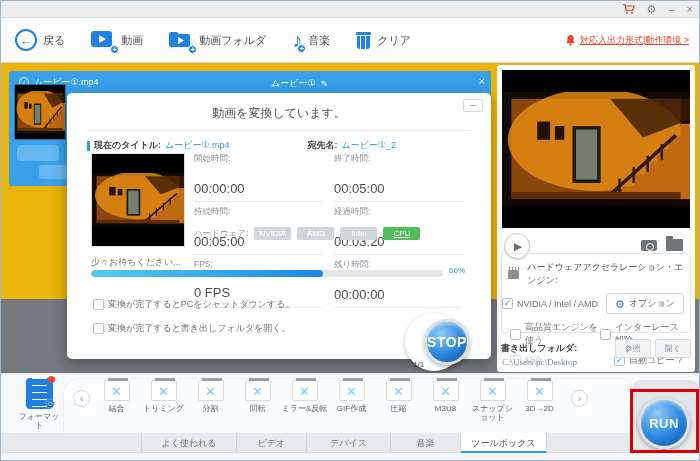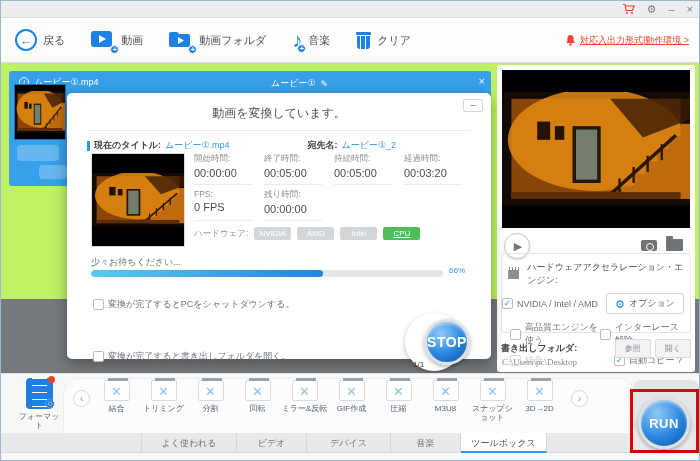--- a/index.html
+++ b/index.html
@@ -22,21 +22,21 @@
   .icon-badge { position:relative; display:inline-block; }
   .plus-badge { position:absolute; right:-4px; bottom:-3px; width:9px; height:9px; background:#1d82e2; border:1px solid #fff; border-radius:50%; color:#fff; font-size:8px; line-height:7px; text-align:center; font-weight:bold; }
   .note-glyph { font-size:20px; color:#1d82e2; line-height:20px; }
   .trash { position:relative; width:15px; height:19px; }
   .trash .lid { position:absolute; top:1px; left:0; width:15px; height:3px; background:#1d82e2; border-radius:1px; }
   .trash .can { position:absolute; top:5px; left:1px; width:13px; height:13px; background:#1d82e2; border-radius:0 0 3px 3px;
     background-image:linear-gradient(90deg, transparent 3px, #fff 3px, #fff 4.5px, transparent 4.5px, transparent 8px, #fff 8px, #fff 9.5px, transparent 9.5px); }
   .env-link { margin-left:auto; margin-right:10px; display:flex; align-items:center; gap:4px; font-size:9px; color:#e8452c; text-decoration:underline; cursor:pointer; }
 
   
-  .main { position:absolute; left:0; top:62px; width:700px; height:236px; background:#bef264; }
+  .main { position:absolute; left:0; top:62px; width:700px; height:236px; background:#eab308; }
 
   
   .video-card { position:absolute; left:8px; top:8px; width:482px; height:115px; background:#38a0ea; border-radius:3px; }
   .card-header { position:absolute; left:0; top:0; width:100%; height:22px; display:flex; align-items:center; color:#fff; font-size:9px; }
   .info-circle { width:10px; height:10px; border:1px solid #e8f4fd; border-radius:50%; font-size:7px; font-style:italic; text-align:center; line-height:9px; margin:0 5px 0 10px; color:#e8f4fd; }
   .card-title-mid { position:absolute; left:262px; top:6px; color:#fff; font-size:9px; display:flex; gap:5px; align-items:center; }
   .card-close { position:absolute; right:6px; top:4px; color:#e8f4fd; font-size:11px; cursor:pointer; }
   .card-thumb { position:absolute; left:5px; top:13px; width:52px; height:56px; background:#000; display:flex; align-items:center; border:1px solid #1f71b5; }
   .card-thumb svg { width:100%; height:78%; }
   .card-chip { position:absolute; background:#64b7ef; border-radius:4px; }
@@ -78,33 +78,33 @@
   .dlg-min { position:absolute; right:8px; top:6px; width:20px; height:13px; border:1px solid #d4d7da; border-radius:2px; color:#8a8f94; font-size:10px; line-height:10px; text-align:center; cursor:pointer; background:#fff; }
   .dlg-title { margin-top:12px; text-align:center; font-size:12px; color:#4a4e52; }
   .dlg-hr { margin:8px 20px 0 20px; border:none; border-top:1px solid #e8eaec; }
   .dlg-names { display:flex; margin:8px 24px 0 20px; font-size:9px; align-items:center; }
   .blue-bar { width:3px; height:10px; background:#2e9ae8; margin-right:4px; }
   .lbl-b { font-weight:bold; color:#3f4347; }
   .lnk { color:#2e9ae8; margin-left:4px; }
   .dest-group { margin-left:78px; display:flex; align-items:center; }
   .dlg-thumb { position:absolute; left:24px; top:60px; width:94px; height:94px; border:1px solid #d8dbde; background:#000; display:flex; align-items:center; }
   .dlg-thumb svg { width:100%; height:58%; }
-  .fields { position:absolute; left:127px; top:56px; width:268px; display:grid; grid-template-columns:1fr 1fr 1fr 1fr; column-gap:12px; }
+  .fields { position:absolute; left:127px; top:56px; width:268px; display:grid; grid-template-columns:1fr 1fr; column-gap:12px; }
   .field { padding:4px 0 5px 0; border-bottom:1px solid #e8eaec; }
   .field .f-label { font-size:8.5px; color:#8a8f94; }
-  .field .f-value { font-size:11px; color:#4a4e52; margin-top:2px; }
+  .field .f-value { font-size:13px; color:#4a4e52; margin-top:16px; }
   .hw-line { position:absolute; left:127px; top:134px; display:flex; align-items:center; gap:6px; font-size:8.5px; color:#8a8f94; }
   .chip { width:37px; height:13px; border-radius:2px; background:#d3d6d8; color:#fff; font-size:8px; line-height:13px; text-align:center; }
   .chip.active { background:#4fbe5a;text-decoration:underline; }
   .wait-text { position:absolute; left:24px; top:163px; font-size:9px; color:#6d7277; }
   .pbar { position:absolute; left:24px; top:177px; width:352px; height:7px; background:#e3e7ea; border-radius:4px; overflow:hidden; }
   .pbar-fill { height:100%; border-radius:4px; background:linear-gradient(90deg,#59c9f2,#1f86e0); }
   .p-pct { position:absolute; left:382px; top:173px; font-size:8px; color:#2e9ae8; }
   .dlg-cb1 { position:absolute; left:26px; top:205px; }
-  .dlg-cb2 { position:absolute; left:26px; top:229px;margin-top:28px; }
+  .dlg-cb2 { position:absolute; left:26px; top:229px; }
   .stop-notch { position:absolute; right:28px; bottom:-12px; width:58px; height:58px; background:#fff; border-radius:50%; box-shadow:0 2px 5px rgba(0,0,0,.25); }
   .round-btn { border-radius:50%; background:radial-gradient(circle at 35% 28%, #8ecbf8, #2a85dd 55%, #0d57a8 95%); color:#fff; font-weight:bold; display:flex; align-items:center; justify-content:center; border:3px solid #dde1e4; box-shadow:inset 0 2px 3px rgba(255,255,255,.5), 0 2px 4px rgba(0,0,0,.3); cursor:pointer; letter-spacing:.5px; }
   .stop-btn { position:absolute; right:21px; bottom:-6px; width:46px; height:46px; font-size:14px; }
   .page-ind { position:absolute; left:412px; top:297px; font-size:8px; color:#3f4347; }
 
   
   .bottombar { position:absolute; left:0; top:372px; width:700px; height:60px; background:#f7f8f9; border-top:1px solid #e2e4e6; }
   .tray { position:absolute; left:62px; top:4px; width:572px; height:56px; background:#fbfcfd; border:1px solid #eceeef; border-bottom:none; border-radius:16px 16px 0 0; }
   .format-item { position:absolute; left:14px; top:4px; width:48px; text-align:center; cursor:pointer; }
   .format-ic { position:relative; width:27px; height:31px; margin:0 auto; background:#1f7fe0; border-radius:4px;

